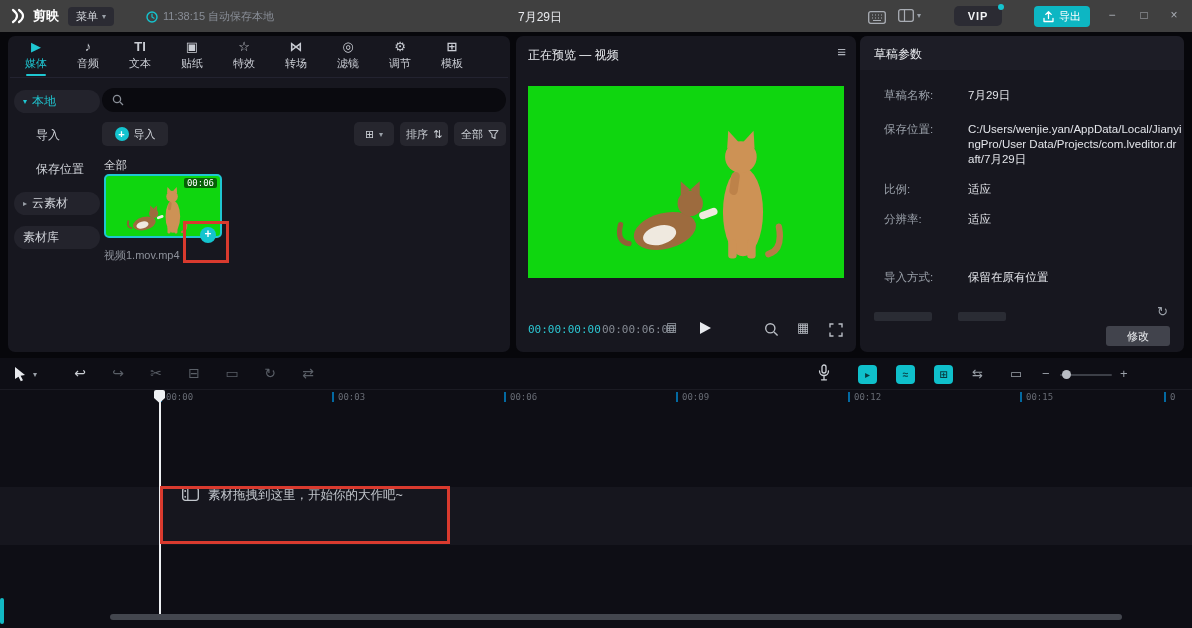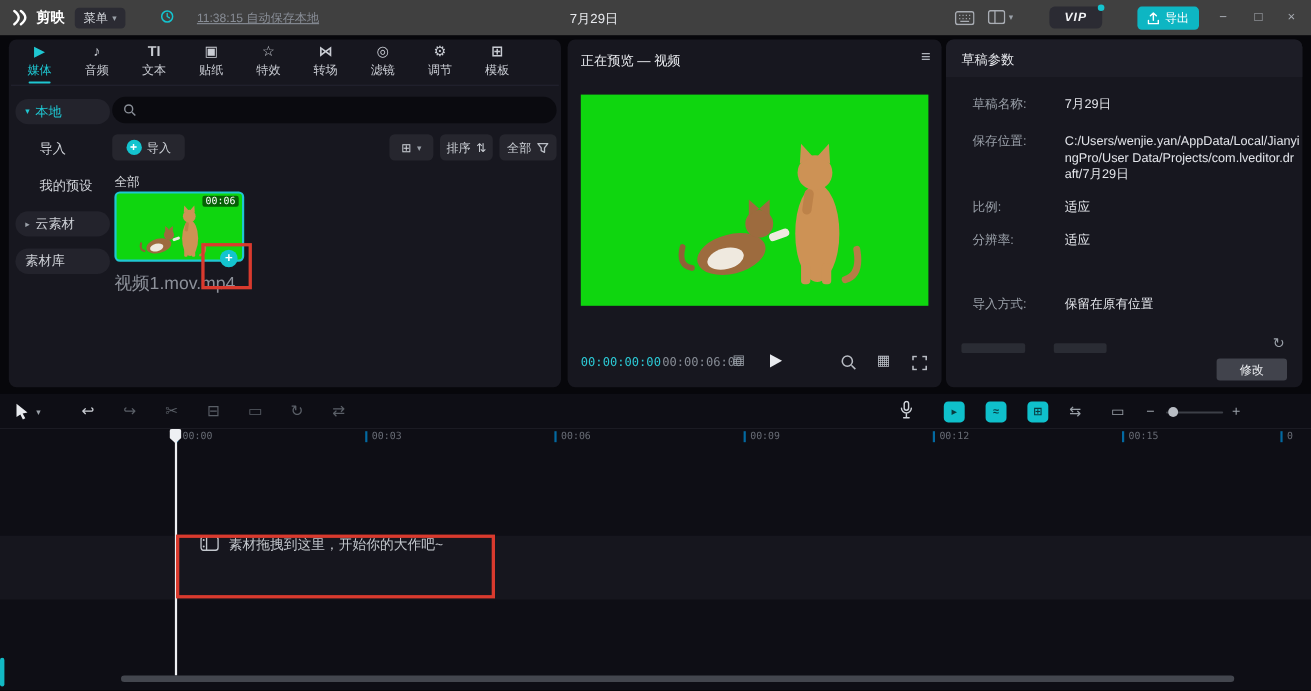--- a/index.html
+++ b/index.html
@@ -9,27 +9,27 @@
          overflow:hidden; user-select:none; }
   .abs { position:absolute; }
 
   
   .tb { position:absolute; left:0; top:0; width:100%; height:32px; background:#404040; }
   .logo { left:10px; top:7px; display:flex; gap:5px; align-items:center;
           font-weight:bold; font-size:13px; color:#fff; }
   .menu-btn { left:68px; top:7px; height:19px; padding:0 8px; background:#2b2b33;
               border-radius:4px; font-size:11px; color:#d6d9de; display:flex;
               align-items:center; gap:4px; }
-  .autosave { left:146px; top:9px; display:flex; gap:21px; align-items:flex-start;
-              font-size:11px; color:#888d96;text-decoration:underline; }
+  .autosave { left:146px; top:9px; display:flex; gap:5px; align-items:center;
+              font-size:11px; color:#888d96; }
   .tb-date { left:476px; top:9px; width:128px; text-align:center; font-size:12px; color:#e8eaee; }
   .kb-icon { left:868px; top:10px; }
   .layout-btn { left:898px; top:9px; display:flex; gap:3px; align-items:center; color:#a9adb4; }
   .vip { left:954px; top:6px; width:48px; height:20px; background:#2b2b33; border-radius:5px;
-         color:#f2f3f5; font-size:11px; font-style:italic; font-weight:bold;
+         color:#f2f3f5; font-size:11px; font-weight:bold;
          display:flex; align-items:center; justify-content:center; letter-spacing:1px; }
   .vip-dot { position:absolute; right:-2px; top:-2px; width:6px; height:6px;
              border-radius:50%; background:#14c4cf; }
   .export-btn { left:1034px; top:6px; height:21px; padding:0 9px; background:#0db6c3;
                 border-radius:4px; color:#fff; font-size:11px; display:flex;
                 align-items:center; gap:5px; }
   .win-btn { top:8px; font-size:12px; color:#a9adb4; width:16px; text-align:center; }
   .caret-sm { font-size:8px; color:#9aa0a8; }
 
   
@@ -78,21 +78,21 @@
   .section-title { position:absolute; left:96px; top:122px; font-size:11.5px; color:#d8dade; }
   .clip-card { position:absolute; left:96px; top:138px; width:118px; height:64px;
                border:2px solid #1fc7d2; border-radius:5px; background:#0fd60f; }
   .clip-card svg { position:absolute; left:10px; bottom:1px; width:86px; height:50px; }
   .clip-dur { position:absolute; top:2px; right:3px; background:rgba(0,0,0,.55); color:#fff;
               font-size:9px; padding:0 3px; border-radius:2px;
               font-family:"DejaVu Sans Mono",monospace; }
   .clip-add { position:absolute; right:4px; bottom:-7px; width:16px; height:16px;
               border-radius:50%; background:#14c4cf; color:#fff; font-size:12px;
               line-height:15px; text-align:center; font-weight:bold; }
-  .clip-name { position:absolute; left:96px; top:212px; font-size:16px; color:#8d919a; }
+  .clip-name { position:absolute; left:96px; top:212px; font-size:11px; color:#8d919a; }
 
   
   .pv-title { left:12px; top:11px; font-size:12px; color:#e9ebef; }
   .pv-menu { right:10px; top:7px; font-size:15px; color:#aeb2ba; }
   .pv-stage { left:12px; top:50px; width:316px; height:192px; background:#0fd60f; overflow:hidden; }
   .pv-stage svg { position:absolute; left:82px; bottom:10px; width:190px; height:148px; }
   .pv-cur   { left:12px; top:287px; font-size:11px; color:#2cc8d4; font-family:"DejaVu Sans Mono",monospace; }
   .pv-total { left:86px; top:287px; font-size:11px; color:#868b94; font-family:"DejaVu Sans Mono",monospace; }
   .pv-trackicon { left:150px; top:284px; font-size:12px; color:#9aa0a8; }
   .pv-play { left:184px; top:286px; width:0; height:0; border-left:11px solid #e8eaee;
@@ -264,21 +264,21 @@
 
     <nav class="side">
       <div class="side-item pill active">
         <span class="caret">▾</span>
         <span>本地</span>
       </div>
       <div class="side-item child">
         <span>导入</span>
       </div>
       <div class="side-item child">
-        <span>我的预设</span>
+        <span>保存位置</span>
       </div>
       <div class="side-item pill">
         <span class="caret">▸</span>
         <span>云素材</span>
       </div>
       <div class="side-item pill">
         <span>素材库</span>
       </div>
     </nav>
 

